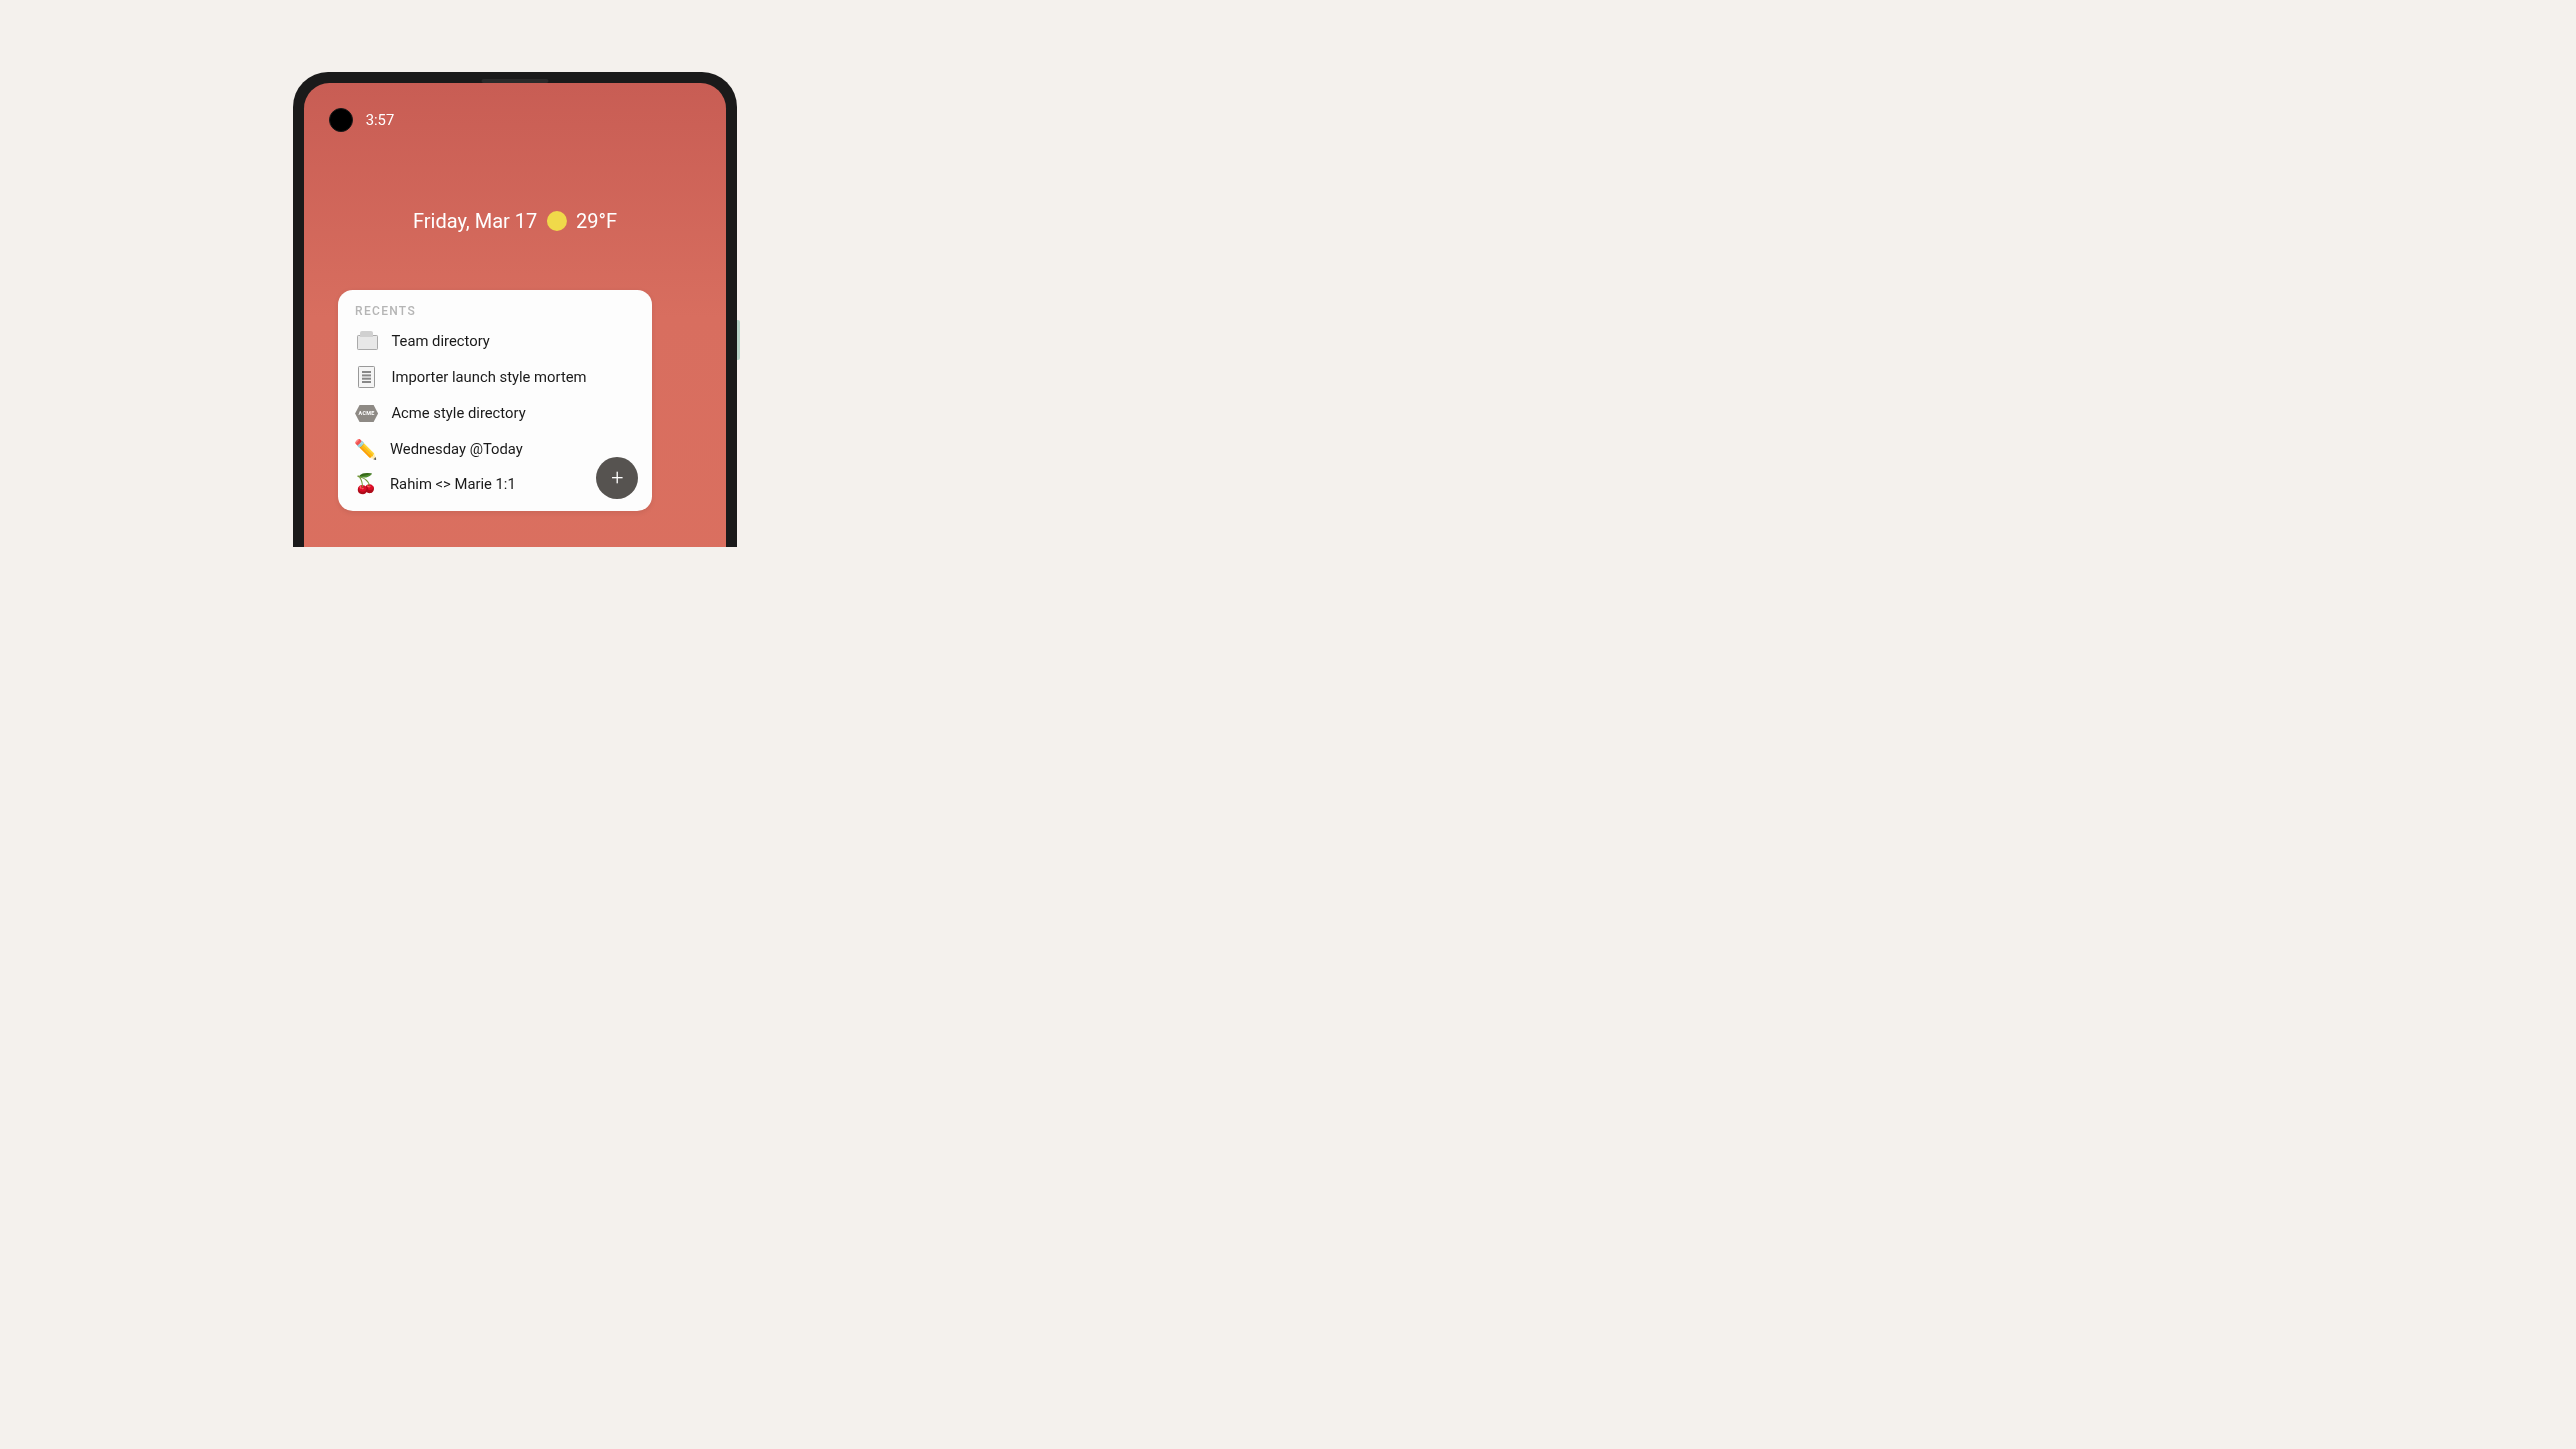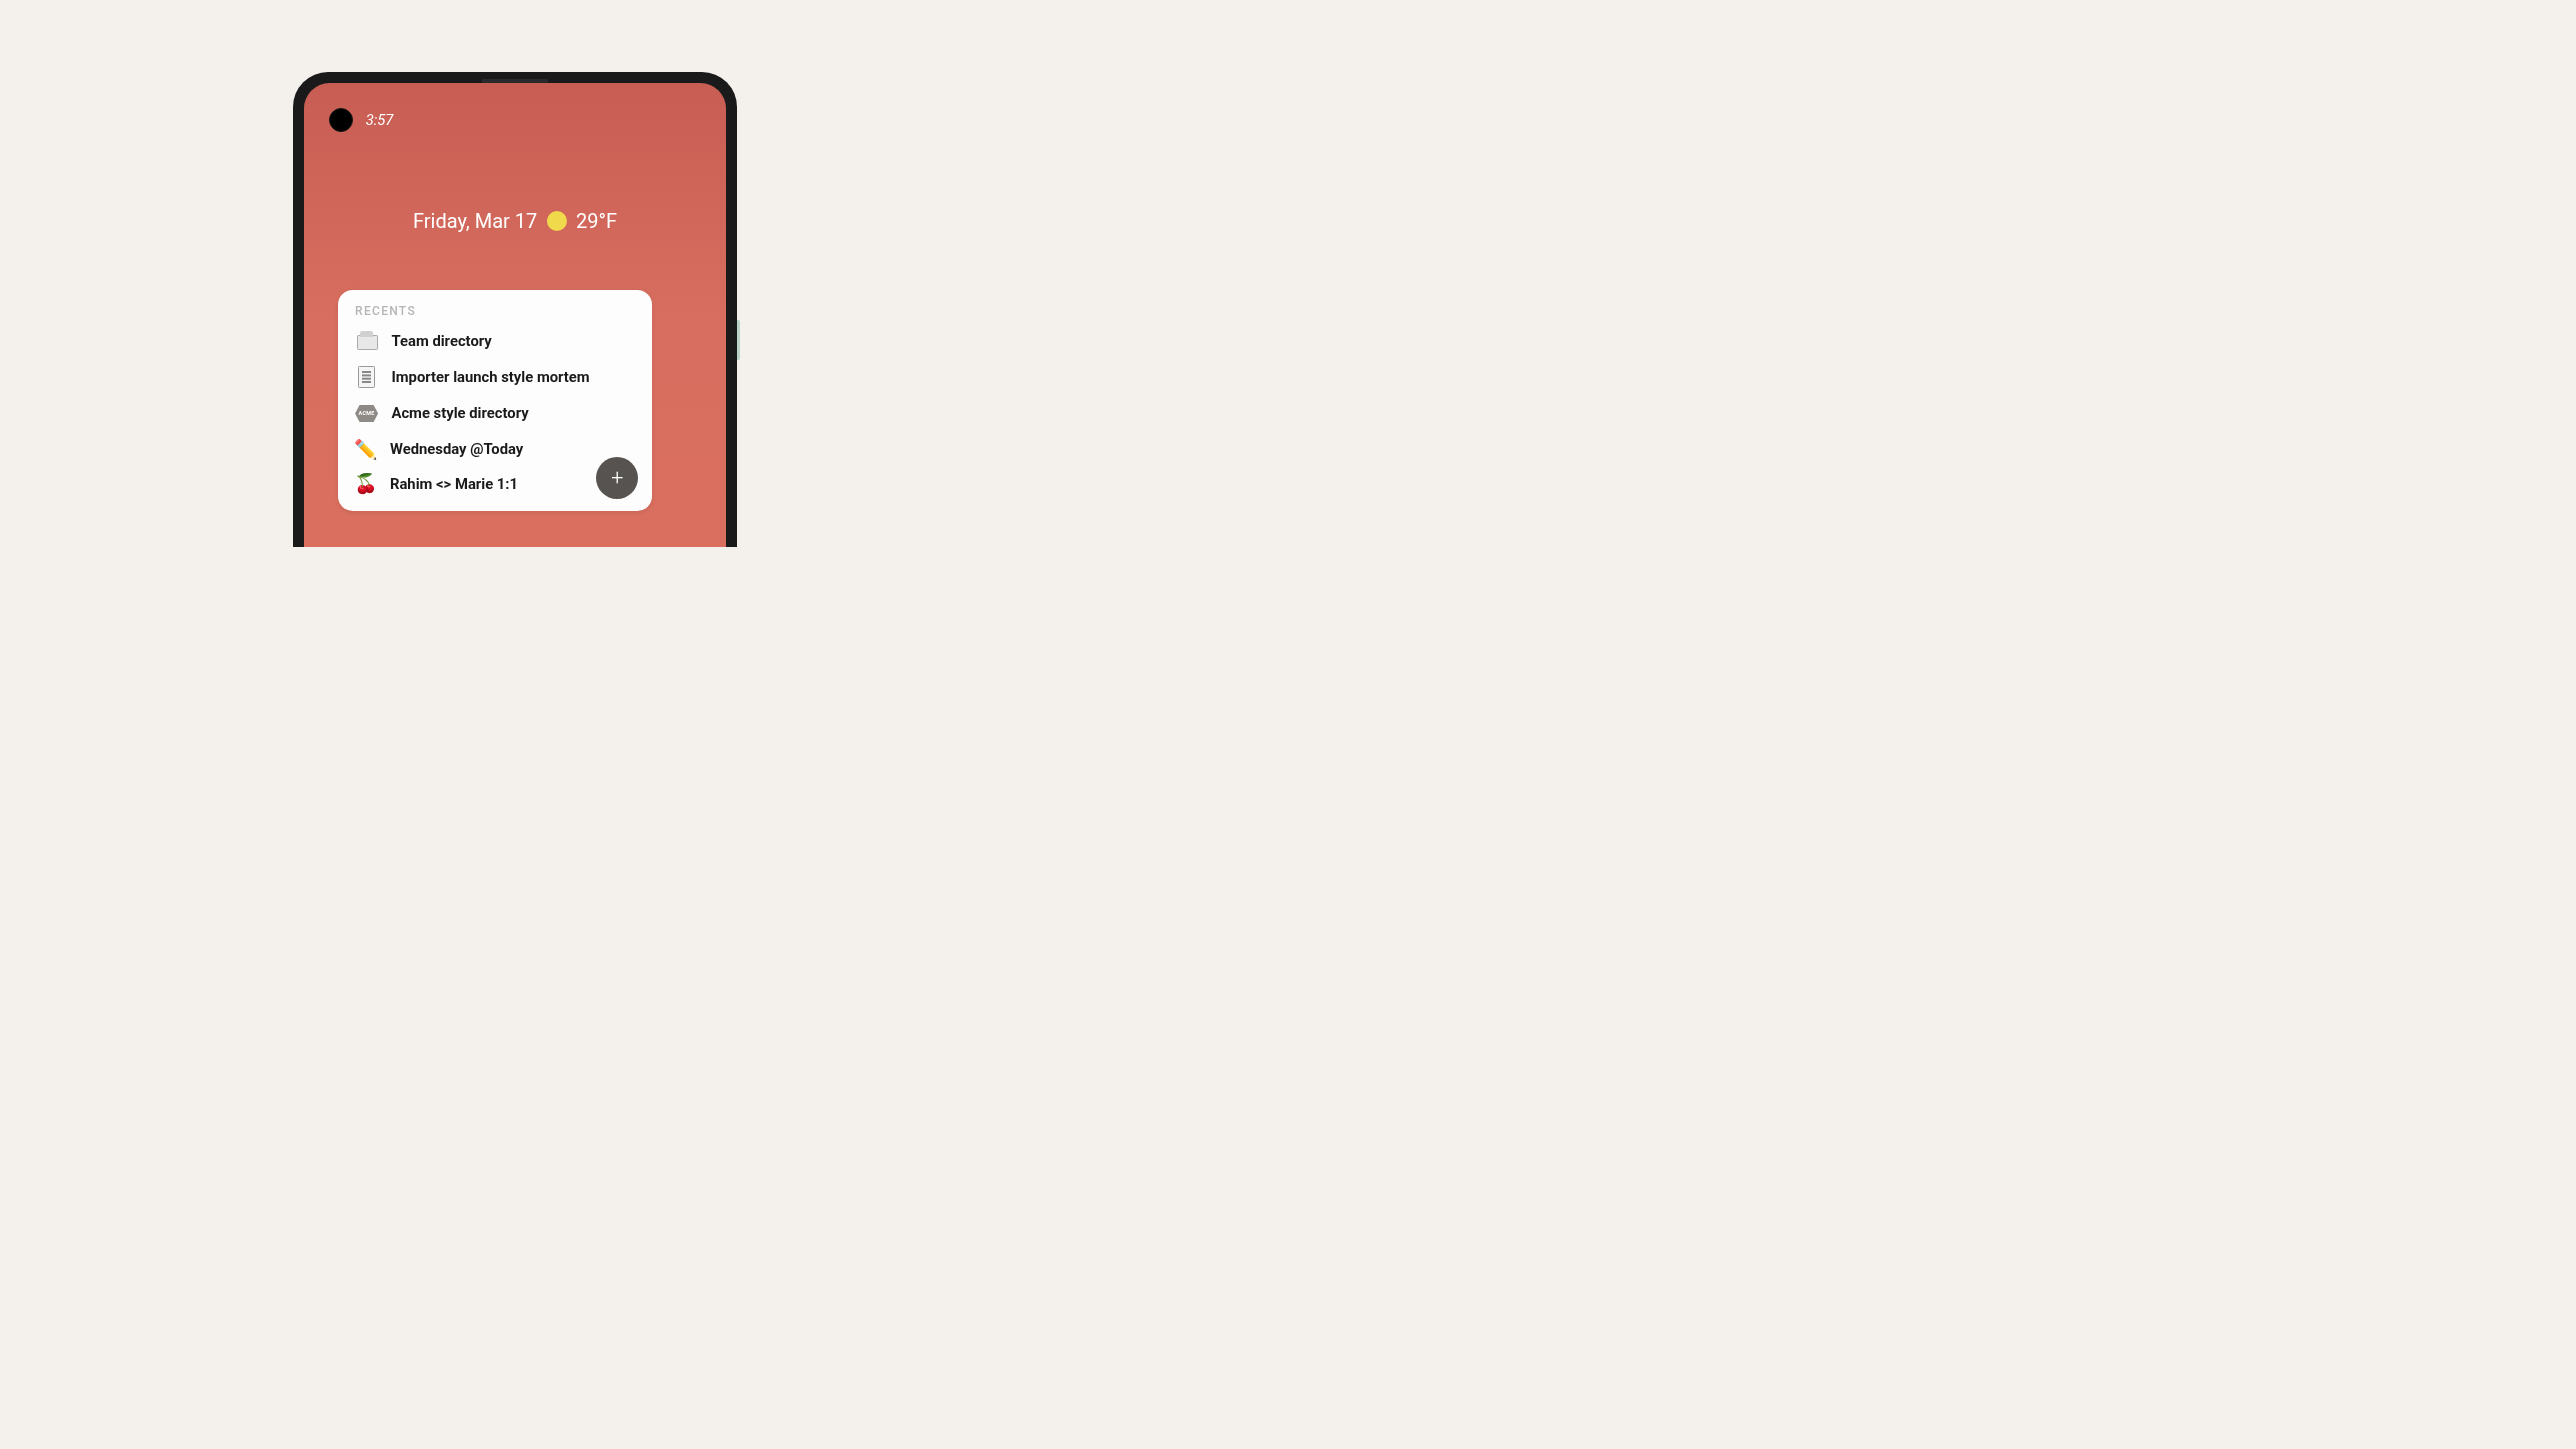--- a/index.html
+++ b/index.html
@@ -63,21 +63,20 @@
       border-radius: 50%;
       border: 1.3px solid #1a1a1a;
     }
     .status-time {
       position: absolute;
       top: 28px;
       left: 62px;
       color: #fff;
       font-size: 14.8px;
       font-weight: 400;
-      font-style: italic;
     }
     .date-weather {
       position: absolute;
       top: 126px;
       left: 50%;
       transform: translateX(-50%);
       display: flex;
       align-items: center;
       gap: 9.4px;
       color: #fff;
@@ -124,21 +123,21 @@
       width: 23px;
       height: 23px;
       display: flex;
       align-items: center;
       justify-content: center;
       flex-shrink: 0;
     }
     .item-label {
       color: #1a1a1a;
       font-size: 14.8px;
-      font-weight: 700;
+      font-weight: 400;
     }
     .fab {
       position: absolute;
       bottom: 12px;
       right: 13.4px;
       width: 42px;
       height: 42px;
       background: #565350;
       border-radius: 50%;
       display: flex;

